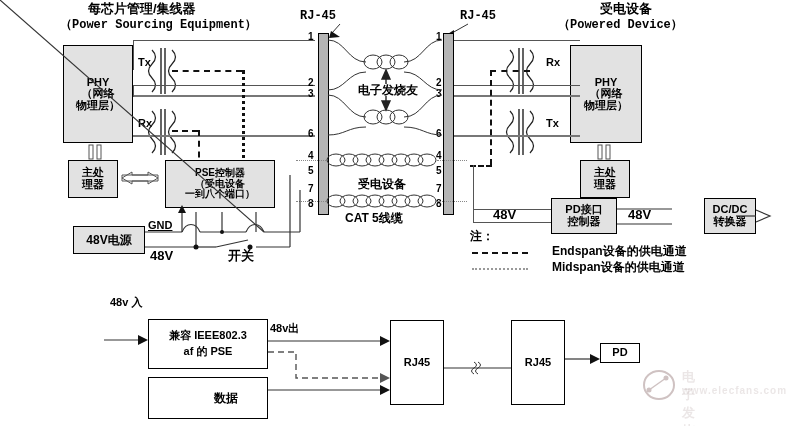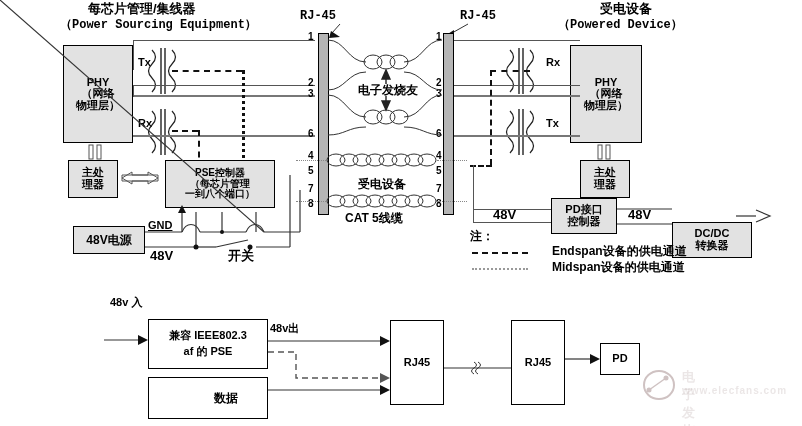--- a/index.html
+++ b/index.html
@@ -189,21 +189,21 @@
 <div class="ln vl" style="left:473px;top:209px;height:13px;"></div>
 <div class="ln hl" style="left:473px;top:222px;width:78px;"></div>
 
 <div class="box" style="left:68px;top:160px;width:50px;height:38px;">
   <div class="fs11 b">主处</div>
   <div class="fs11 b">理器</div>
 </div>
 
 <div class="box" style="left:165px;top:160px;width:110px;height:48px;">
   <div class="fs10 b">PSE控制器</div>
-  <div class="fs10 b">（每芯片管理</div>
+  <div class="fs10 b">（受电设备</div>
   <div class="fs10 b">一到八个端口）</div>
 </div>
 
 <svg style="left:0;top:0;width:802px;height:426px;">
   <g stroke="#555" stroke-width="1" fill="none">
     <rect x="89" y="145" width="4" height="14"></rect>
     <rect x="97" y="145" width="4" height="14"></rect>
     <rect x="598" y="145" width="4" height="14"></rect>
     <rect x="606" y="145" width="4" height="14"></rect>
   </g>
@@ -251,21 +251,21 @@
 <div class="box" style="left:580px;top:160px;width:50px;height:38px;">
   <div class="fs11 b">主处</div>
   <div class="fs11 b">理器</div>
 </div>
 
 <div class="box" style="left:551px;top:198px;width:66px;height:36px;">
   <div class="fs11 b">PD接口</div>
   <div class="fs11 b">控制器</div>
 </div>
 
-<div class="box" style="left:672px;top:198px;width:80px;height:36px;margin-top:24px;">
+<div class="box" style="left:704px;top:198px;width:52px;height:36px;">
   <div class="fs11 b">DC/DC</div>
   <div class="fs11 b">转换器</div>
 </div>
 
 <div class="lbl fs13 b" style="left:493px;top:208px;">48V</div>
 <div class="lbl fs13 b" style="left:628px;top:208px;">48V</div>
 
 <svg style="left:0;top:0;width:802px;height:426px;">
   <g stroke="#333" stroke-width="1.2" fill="none">
     <line x1="617" y1="209" x2="672" y2="209"></line>
@@ -295,21 +295,21 @@
 <div class="lbl fs11 b" style="left:270px;top:322px;">48v出</div>
 
 <div class="box boxw" style="left:390px;top:320px;width:54px;height:85px;">
   <div class="fs11">RJ45</div>
 </div>
 
 <div class="box boxw" style="left:511px;top:320px;width:54px;height:85px;">
   <div class="fs11">RJ45</div>
 </div>
 
-<div class="box boxw" style="left:600px;top:343px;width:40px;height:32px;">
+<div class="box boxw" style="left:600px;top:343px;width:40px;height:20px;">
   <div class="fs11">PD</div>
 </div>
 
 <svg style="left:0;top:0;width:802px;height:426px;">
   <g stroke="#333" stroke-width="1.2" fill="none">
     <line x1="104" y1="340" x2="140" y2="340"></line>
     <line x1="268" y1="341" x2="384" y2="341"></line>
     <line x1="268" y1="390" x2="384" y2="390"></line>
     <line x1="444" y1="368" x2="511" y2="368"></line>
     <line x1="565" y1="359" x2="594" y2="359"></line>

